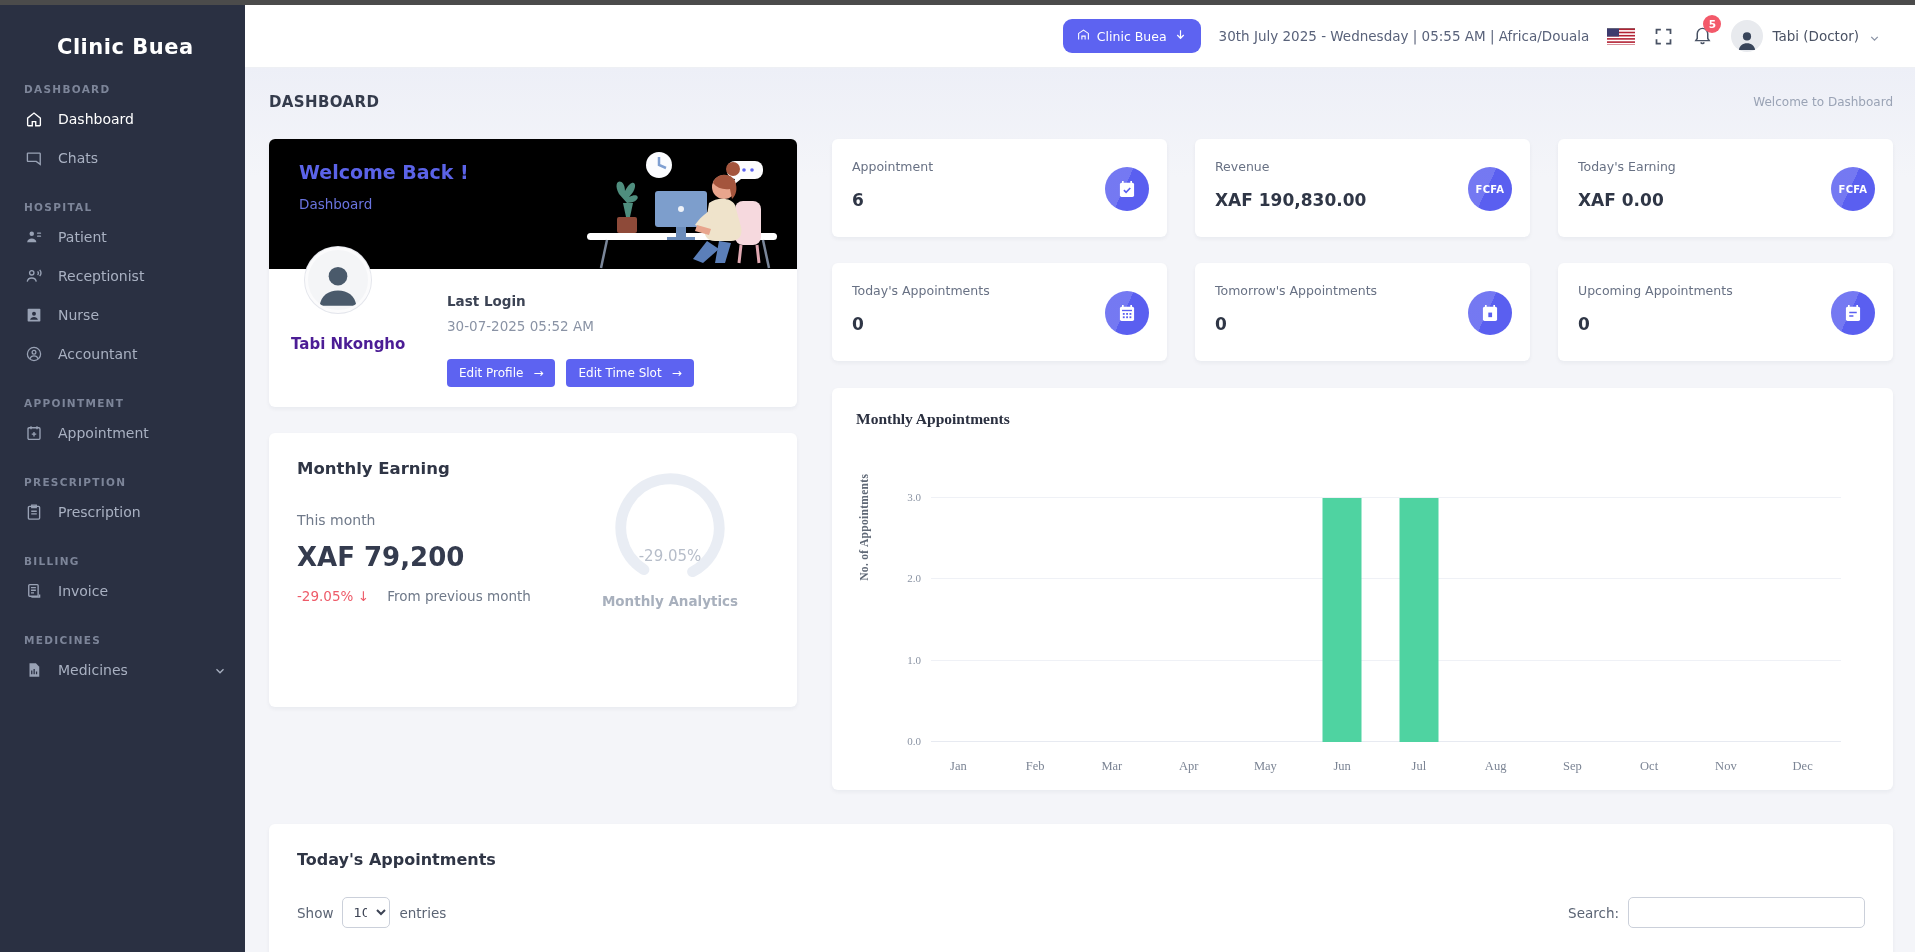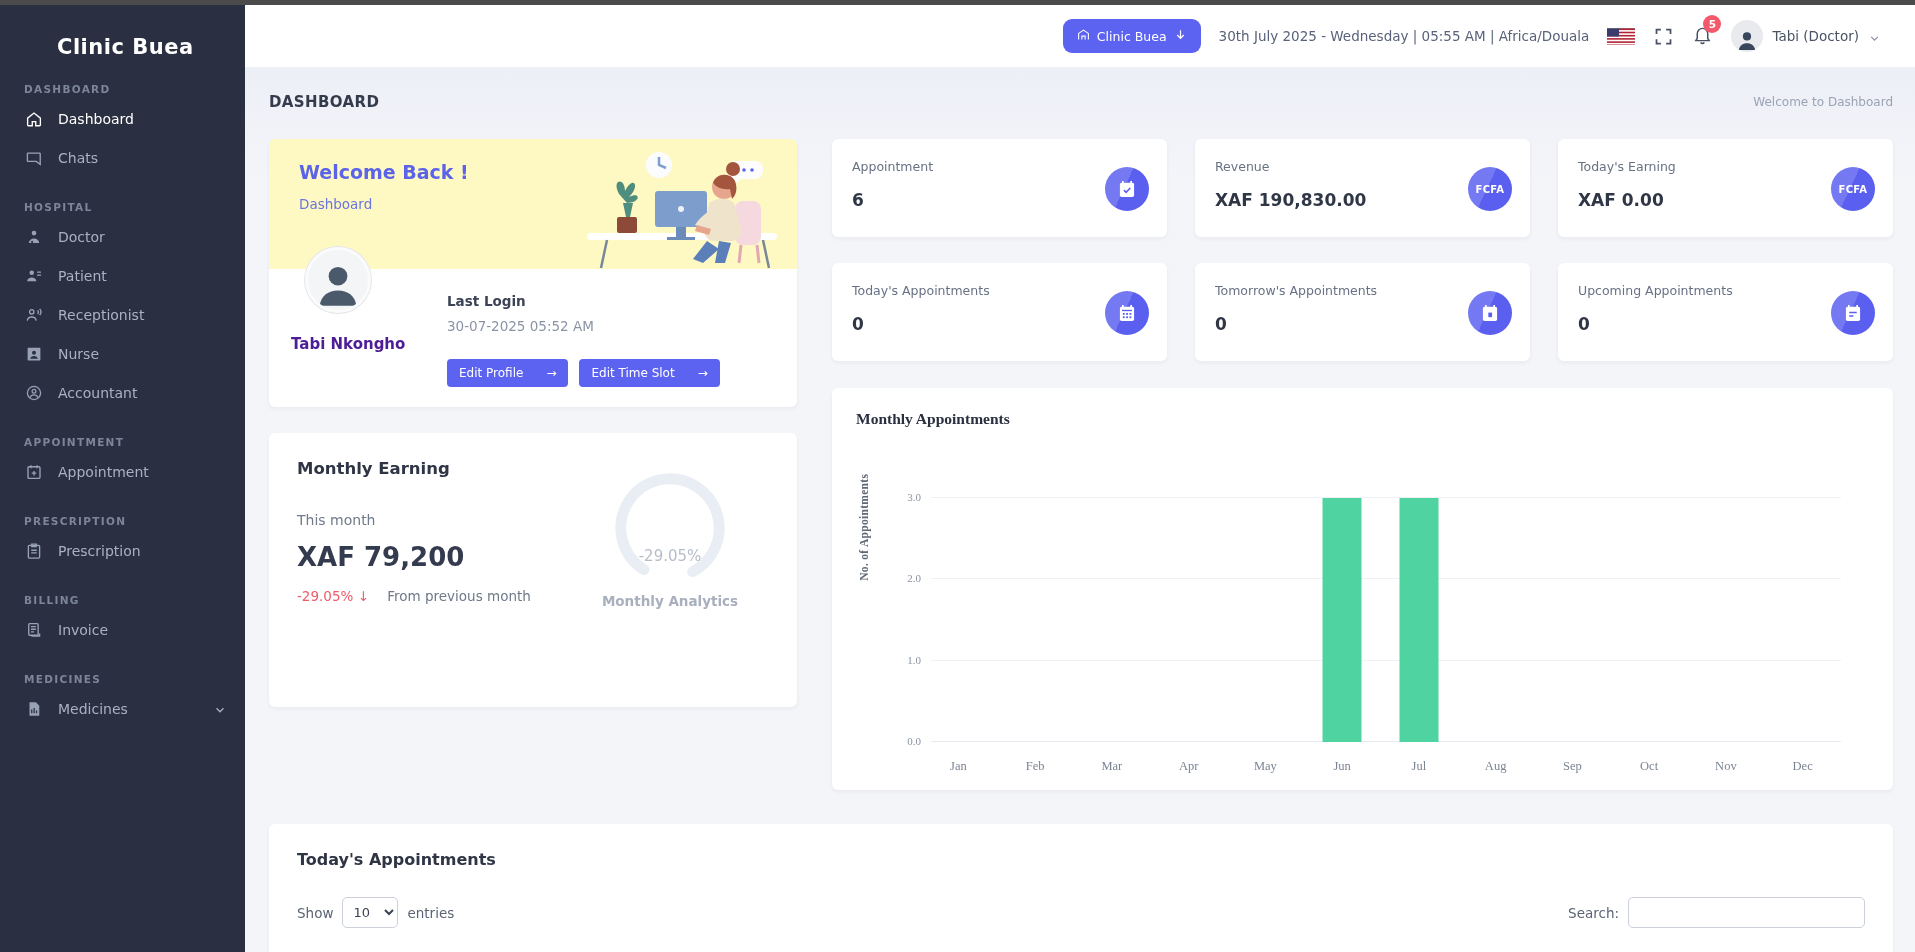--- a/index.html
+++ b/index.html
@@ -45,31 +45,31 @@
   .page-welcome { font-size:12px; color:#9aa3b5; }
 
   .columns { display:flex; gap:35px; align-items:flex-start; }
   .col-left { width:528px; flex:0 0 528px; }
   .col-right { flex:1; }
 
   .card { background:#fff; border-radius:6px; box-shadow:0 2px 4px rgba(25,30,50,.05); }
 
   
   .welcome-card { position:relative; height:268px; overflow:hidden; }
-  .welcome-top { position:relative; height:130px; background:#fef9c3; }
+  .welcome-top { position:relative; height:130px; background:#000000; }
   .welcome-greet { position:absolute; left:30px; top:22px; font-size:19px; font-weight:700; color:#5b63e8; }
   .welcome-crumb { position:absolute; left:30px; top:57px; font-size:13.5px; color:#6a74e0; cursor:pointer; }
   .illus { position:absolute; right:0; top:0; height:130px; }
   .w-avatar { position:absolute; left:36px; top:108px; width:66px; height:66px; border-radius:50%; background:#f4f5f7; border:3px solid #fbfbfc; box-shadow:0 0 0 1px #e4e6ec; display:flex; align-items:flex-end; justify-content:center; overflow:hidden; }
   .w-avatar svg { width:52px; height:52px; }
   .w-name { position:absolute; left:22px; top:196px; font-size:15px; font-weight:700; color:#4c1d95; }
   .w-lastlogin-label { position:absolute; left:178px; top:154px; font-size:13.5px; font-weight:700; color:#3c4354; }
   .w-lastlogin-value { position:absolute; left:178px; top:179px; font-size:13.5px; color:#8a93a5; }
   .w-buttons { position:absolute; left:178px; top:220px; display:flex; gap:11px; }
-  .btn-primary { display:inline-flex; align-items:center; gap:23px; background:#5d63f1; color:#fff; border:none; font-family:inherit; font-size:12px; padding:7px 12px; border-radius:4px; cursor:pointer; }
+  .btn-primary { display:inline-flex; align-items:center; gap:10px; background:#5d63f1; color:#fff; border:none; font-family:inherit; font-size:12px; padding:7px 12px; border-radius:4px; cursor:pointer; }
 
   
   .earning-card { position:relative; margin-top:26px; height:274px; padding:26px 28px; }
   .earning-title { font-size:16.5px; font-weight:700; color:#2f3545; }
   .earning-period { margin-top:34px; font-size:14px; color:#707a8a; }
   .earning-amount { margin-top:14px; font-size:26px; font-weight:700; color:#343b4e; }
   .earning-delta-row { margin-top:16px; font-size:13.5px; }
   .delta-neg { color:#ee5b69; }
   .delta-note { color:#6f7989; margin-left:14px; }
   .gauge { position:absolute; right:52px; top:36px; width:150px; text-align:center; }
@@ -99,21 +99,21 @@
   .bar { position:absolute; bottom:0; left:50%; transform:translateX(-50%); width:39px; background:#4fd3a1; }
   .xlabels { position:absolute; left:64px; right:28px; bottom:14px; display:flex;justify-content:space-between; }
   .xlabels span { flex:1; text-align:center; font-size:12.5px; color:#7b8494; }
   .ylab { position:absolute; left:2px; top:50%; transform:rotate(-90deg) translateX(32%); transform-origin:left top; font-size:11.5px; font-weight:700; color:#5f6876; letter-spacing:.3px; white-space:nowrap; }
 
   
   .table-card { margin-top:34px; min-height:145px; padding:26px 28px; }
   .table-title { font-size:16px; font-weight:700; color:#2f3545; }
   .table-controls { margin-top:28px; display:flex; justify-content:space-between; align-items:center; }
   .show-group { display:flex; align-items:center; gap:9px; font-size:13.5px; color:#5b6474; }
-  .entries-select { font-family:inherit; font-size:13px; color:#3c4354; width:56px; height:31px; border:1px solid #cbd0da; border-radius:5px; background:#fff; padding:0 6px; }
+  .entries-select { font-family:inherit; font-size:13px; color:#3c4354; width:48px; height:31px; border:1px solid #cbd0da; border-radius:5px; background:#fff; padding:0 6px; }
   .search-group { display:flex; align-items:center; gap:9px; font-size:13.5px; color:#5b6474; }
   .search-input { width:237px; height:31px; border:1px solid #cbd0da; border-radius:5px; background:#fff; font-family:inherit; font-size:13px; padding:0 9px; color:#3c4354; }
 </style>
 </head>
 <body>
 
 <div class="screen">
   <div class="topstrip"></div>
 
   <aside class="sidebar">
@@ -130,30 +130,20 @@
         </div>
         <div class="nav-item">
           <span class="icon">
             <svg viewBox="0 0 24 24" fill="none" stroke="currentColor" stroke-width="1.8">
               <path d="M4 5.5h16a.8.8 0 0 1 .8.8v9.4a.8.8 0 0 1-.8.8H9l-5.3 4V6.3a.8.8 0 0 1 .8-.8z" transform="scale(-1,1) translate(-24,0)"></path>
             </svg>
           </span>
           <span class="nav-label">Chats</span>
         </div>
         <div class="nav-heading">HOSPITAL</div>
-        <div class="nav-item">
-          <span class="icon">
-            <svg viewBox="0 0 24 24" fill="currentColor">
-              <circle cx="12" cy="6.8" r="3.1"></circle>
-              <path d="M5 20c.5-4 3.4-6 7-6s6.5 2 7 6z"></path>
-              <circle cx="9.5" cy="18.5" r="1.4" fill="#2a3042"></circle>
-            </svg>
-          </span>
-          <span class="nav-label">Doctor</span>
-        </div>
         <div class="nav-item">
           <span class="icon">
             <svg viewBox="0 0 24 24" fill="currentColor">
               <circle cx="9" cy="7.5" r="3"></circle>
               <path d="M2.8 19c.5-3.4 3-5 6.2-5s5.7 1.6 6.2 5z"></path>
               <rect x="16" y="6" width="5.5" height="1.7" rx=".8"></rect>
               <rect x="16" y="10" width="5.5" height="1.7" rx=".8"></rect>
             </svg>
           </span>
           <span class="nav-label">Patient</span>

